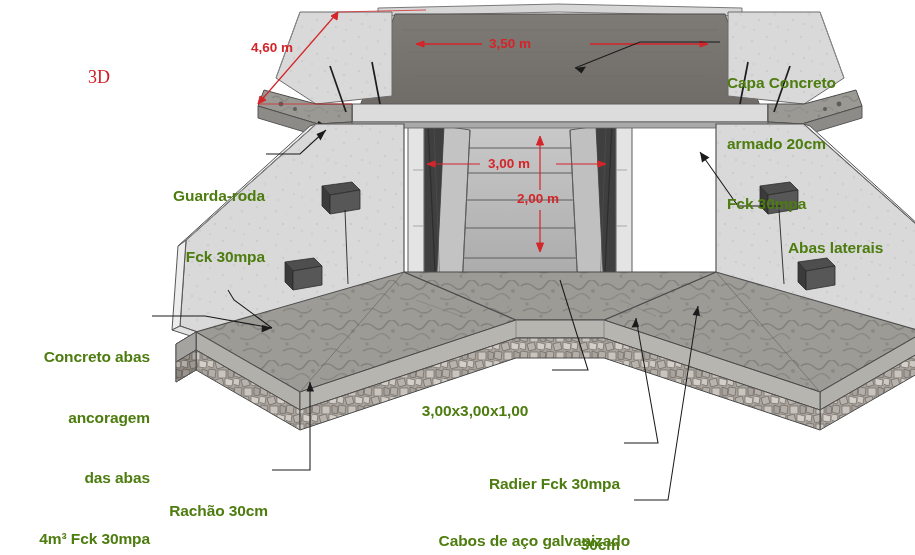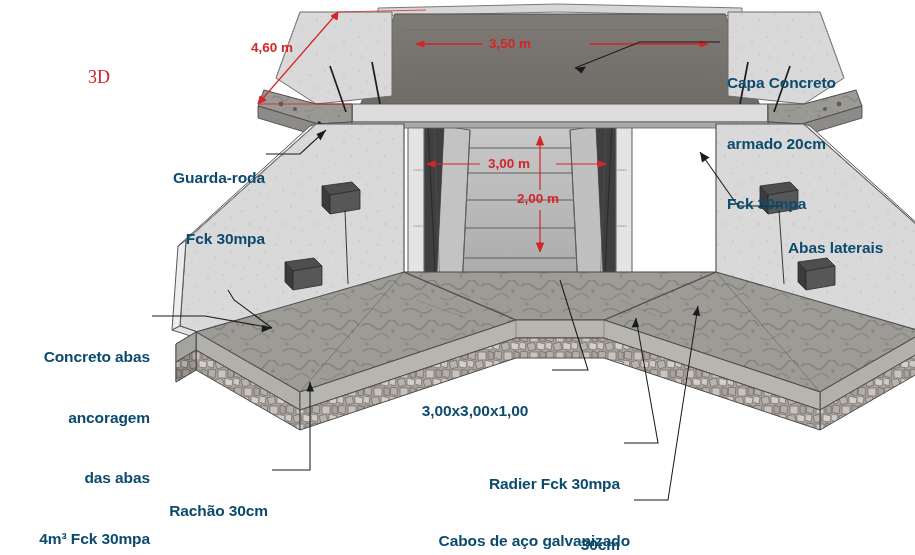--- a/index.html
+++ b/index.html
@@ -10,21 +10,21 @@
     -webkit-font-smoothing:antialiased;
   }
   #stage{position:absolute;inset:0;width:915px;height:555px;}
   svg#drawing{position:absolute;left:0;top:0;width:915px;height:555px;display:block;}
 
   .lbl{
     position:absolute;
     font-family:"Liberation Sans", sans-serif;
     font-size:15.5px;
     font-weight:bold;
-    color:#0c4a6e;
+    color:#4d7c0f;
     line-height:1.30;
     white-space:pre;
     letter-spacing:-0.1px;
   }
   .lbl.r{text-align:right;}
   .lbl.c{text-align:center;}
   .lbl.l{text-align:left;}
 
   .dim{
     position:absolute;
@@ -322,21 +322,21 @@
   <div class="lbl l" style="left:727px;top:33px;">
     <div>Capa Concreto</div>
     <div>armado 20cm</div>
     <div>Fck 30mpa</div>
   </div>
 
   <div class="lbl l" style="left:788px;top:198px;">
     <div>Abas laterais</div>
   </div>
 
-  <div class="lbl r" style="left:110px;top:128px;width:155px;">
+  <div class="lbl r" style="left:110px;top:146px;width:155px;">
     <div>Guarda-roda</div>
     <div>Fck 30mpa</div>
   </div>
 
   <div class="lbl r" style="left:5px;top:307px;width:145px;">
     <div>Concreto abas</div>
     <div>ancoragem</div>
     <div>das abas</div>
     <div>4m³ Fck 30mpa</div>
   </div>

